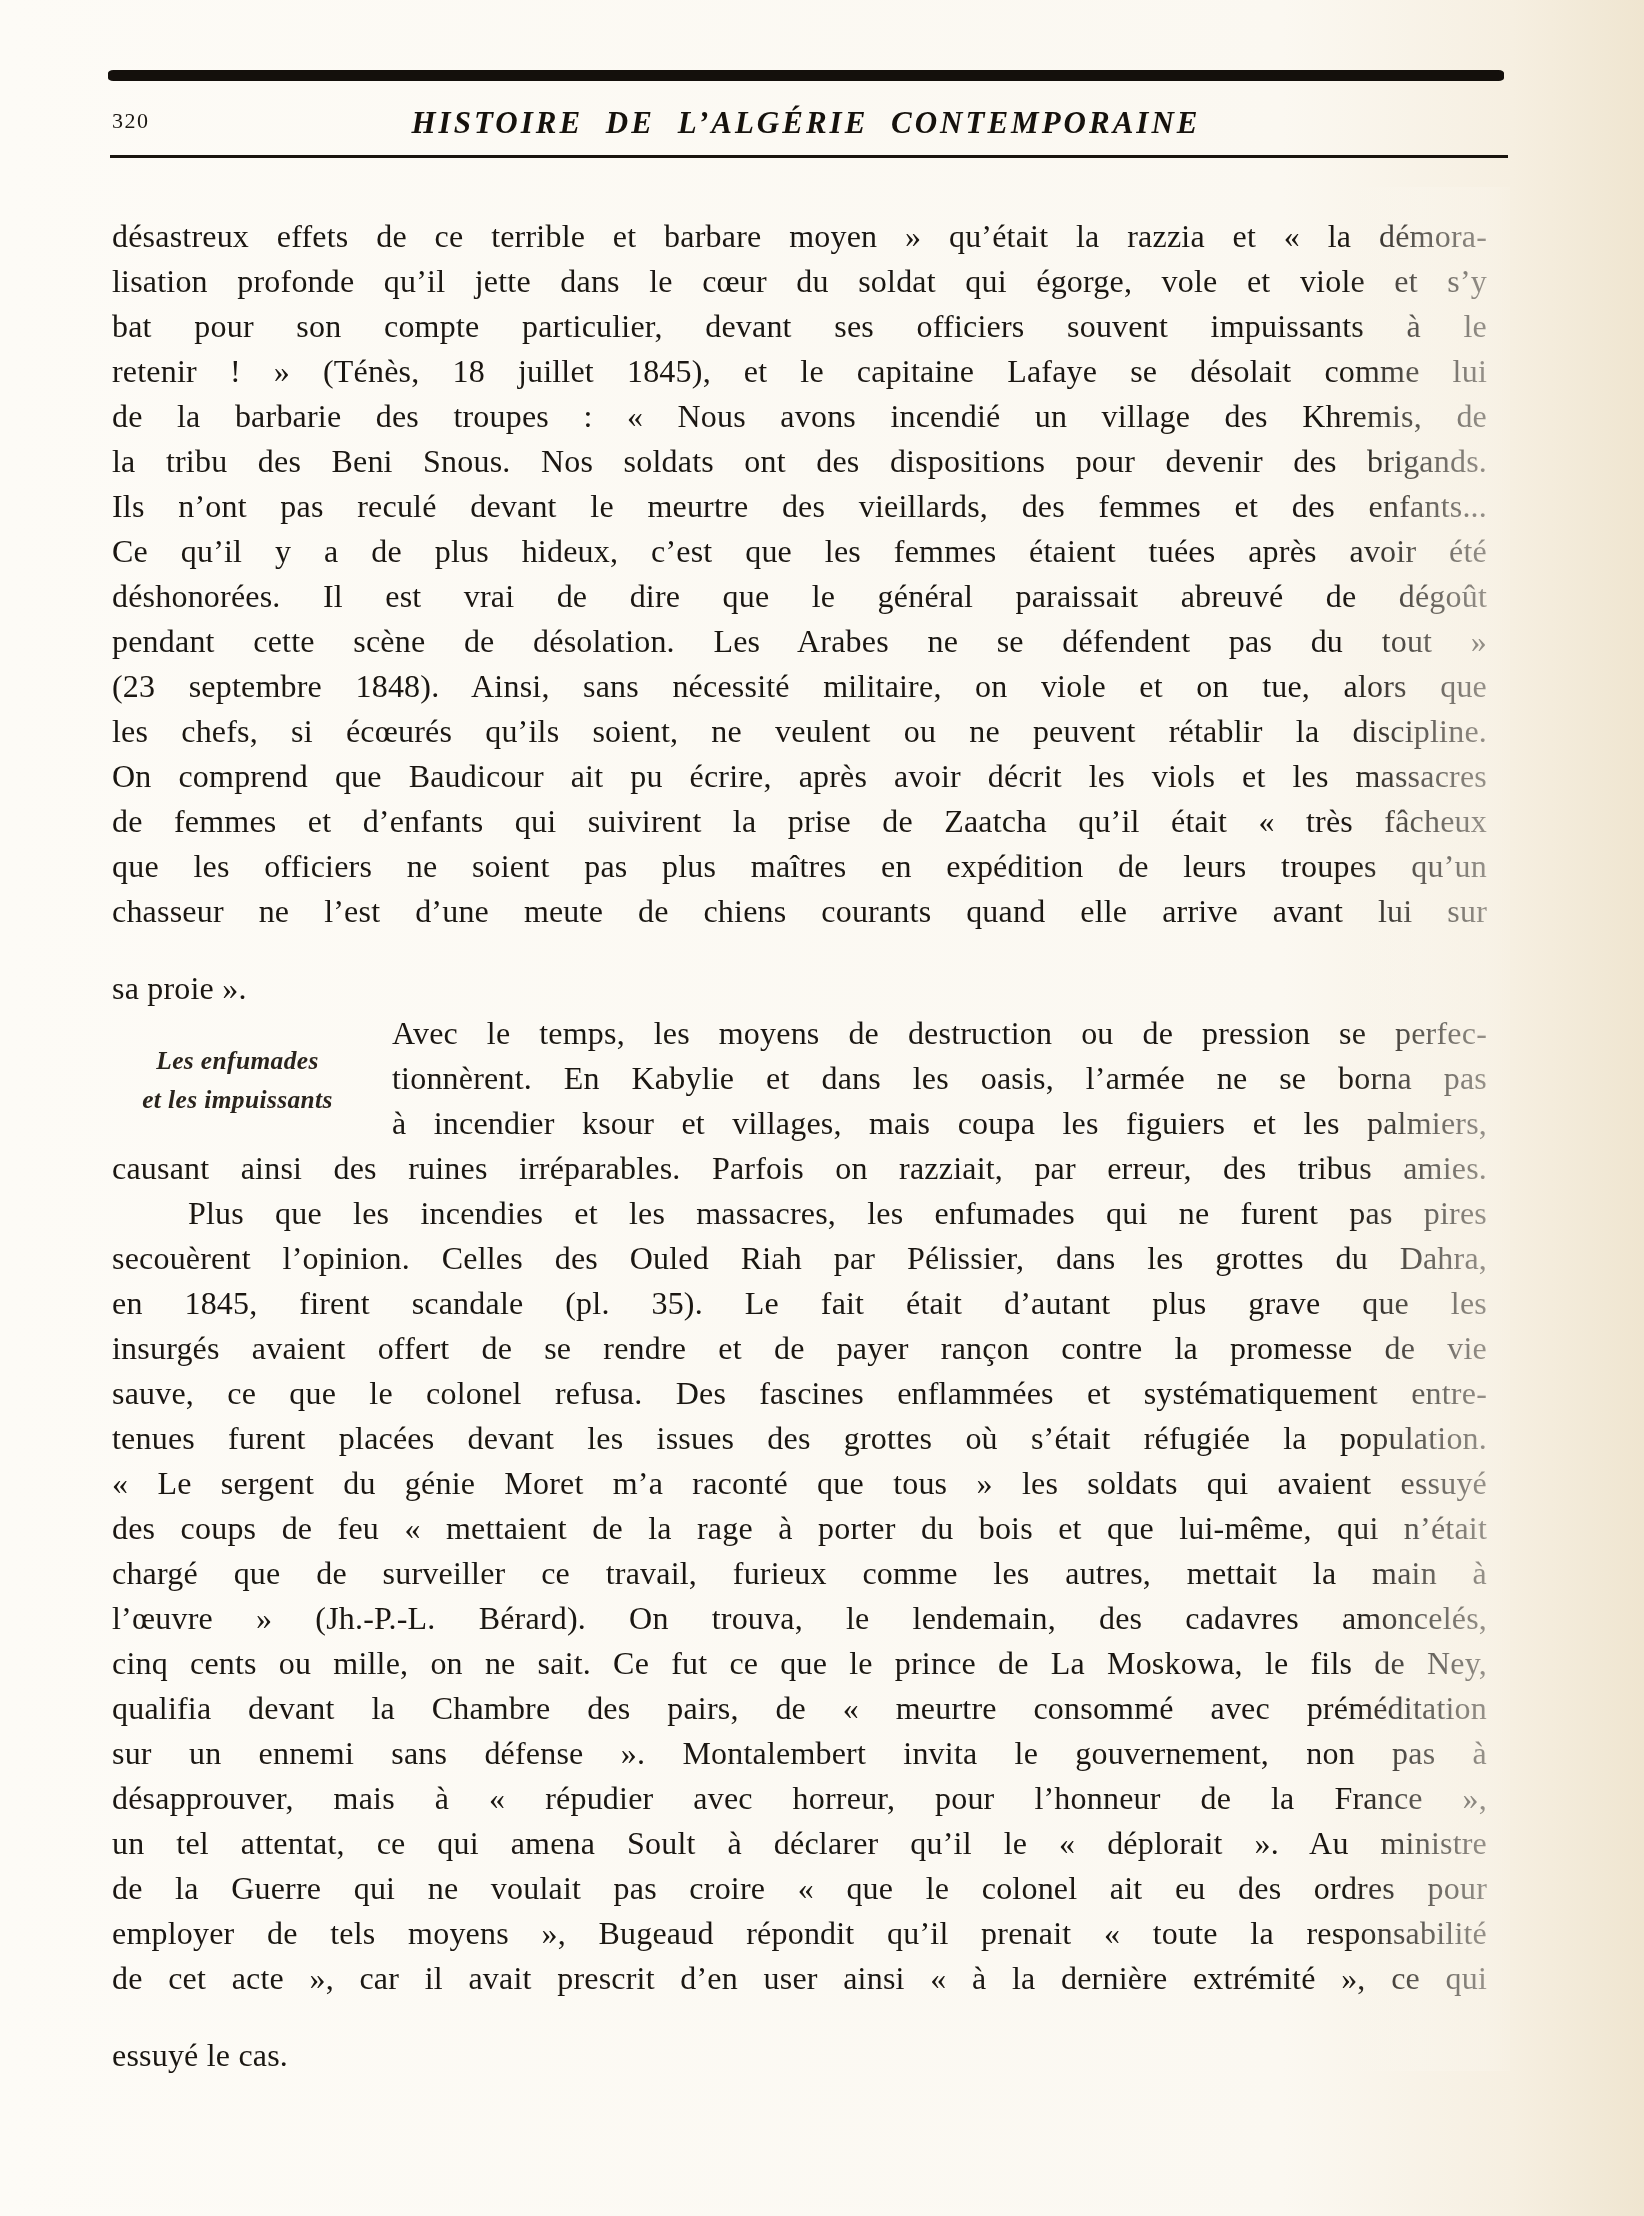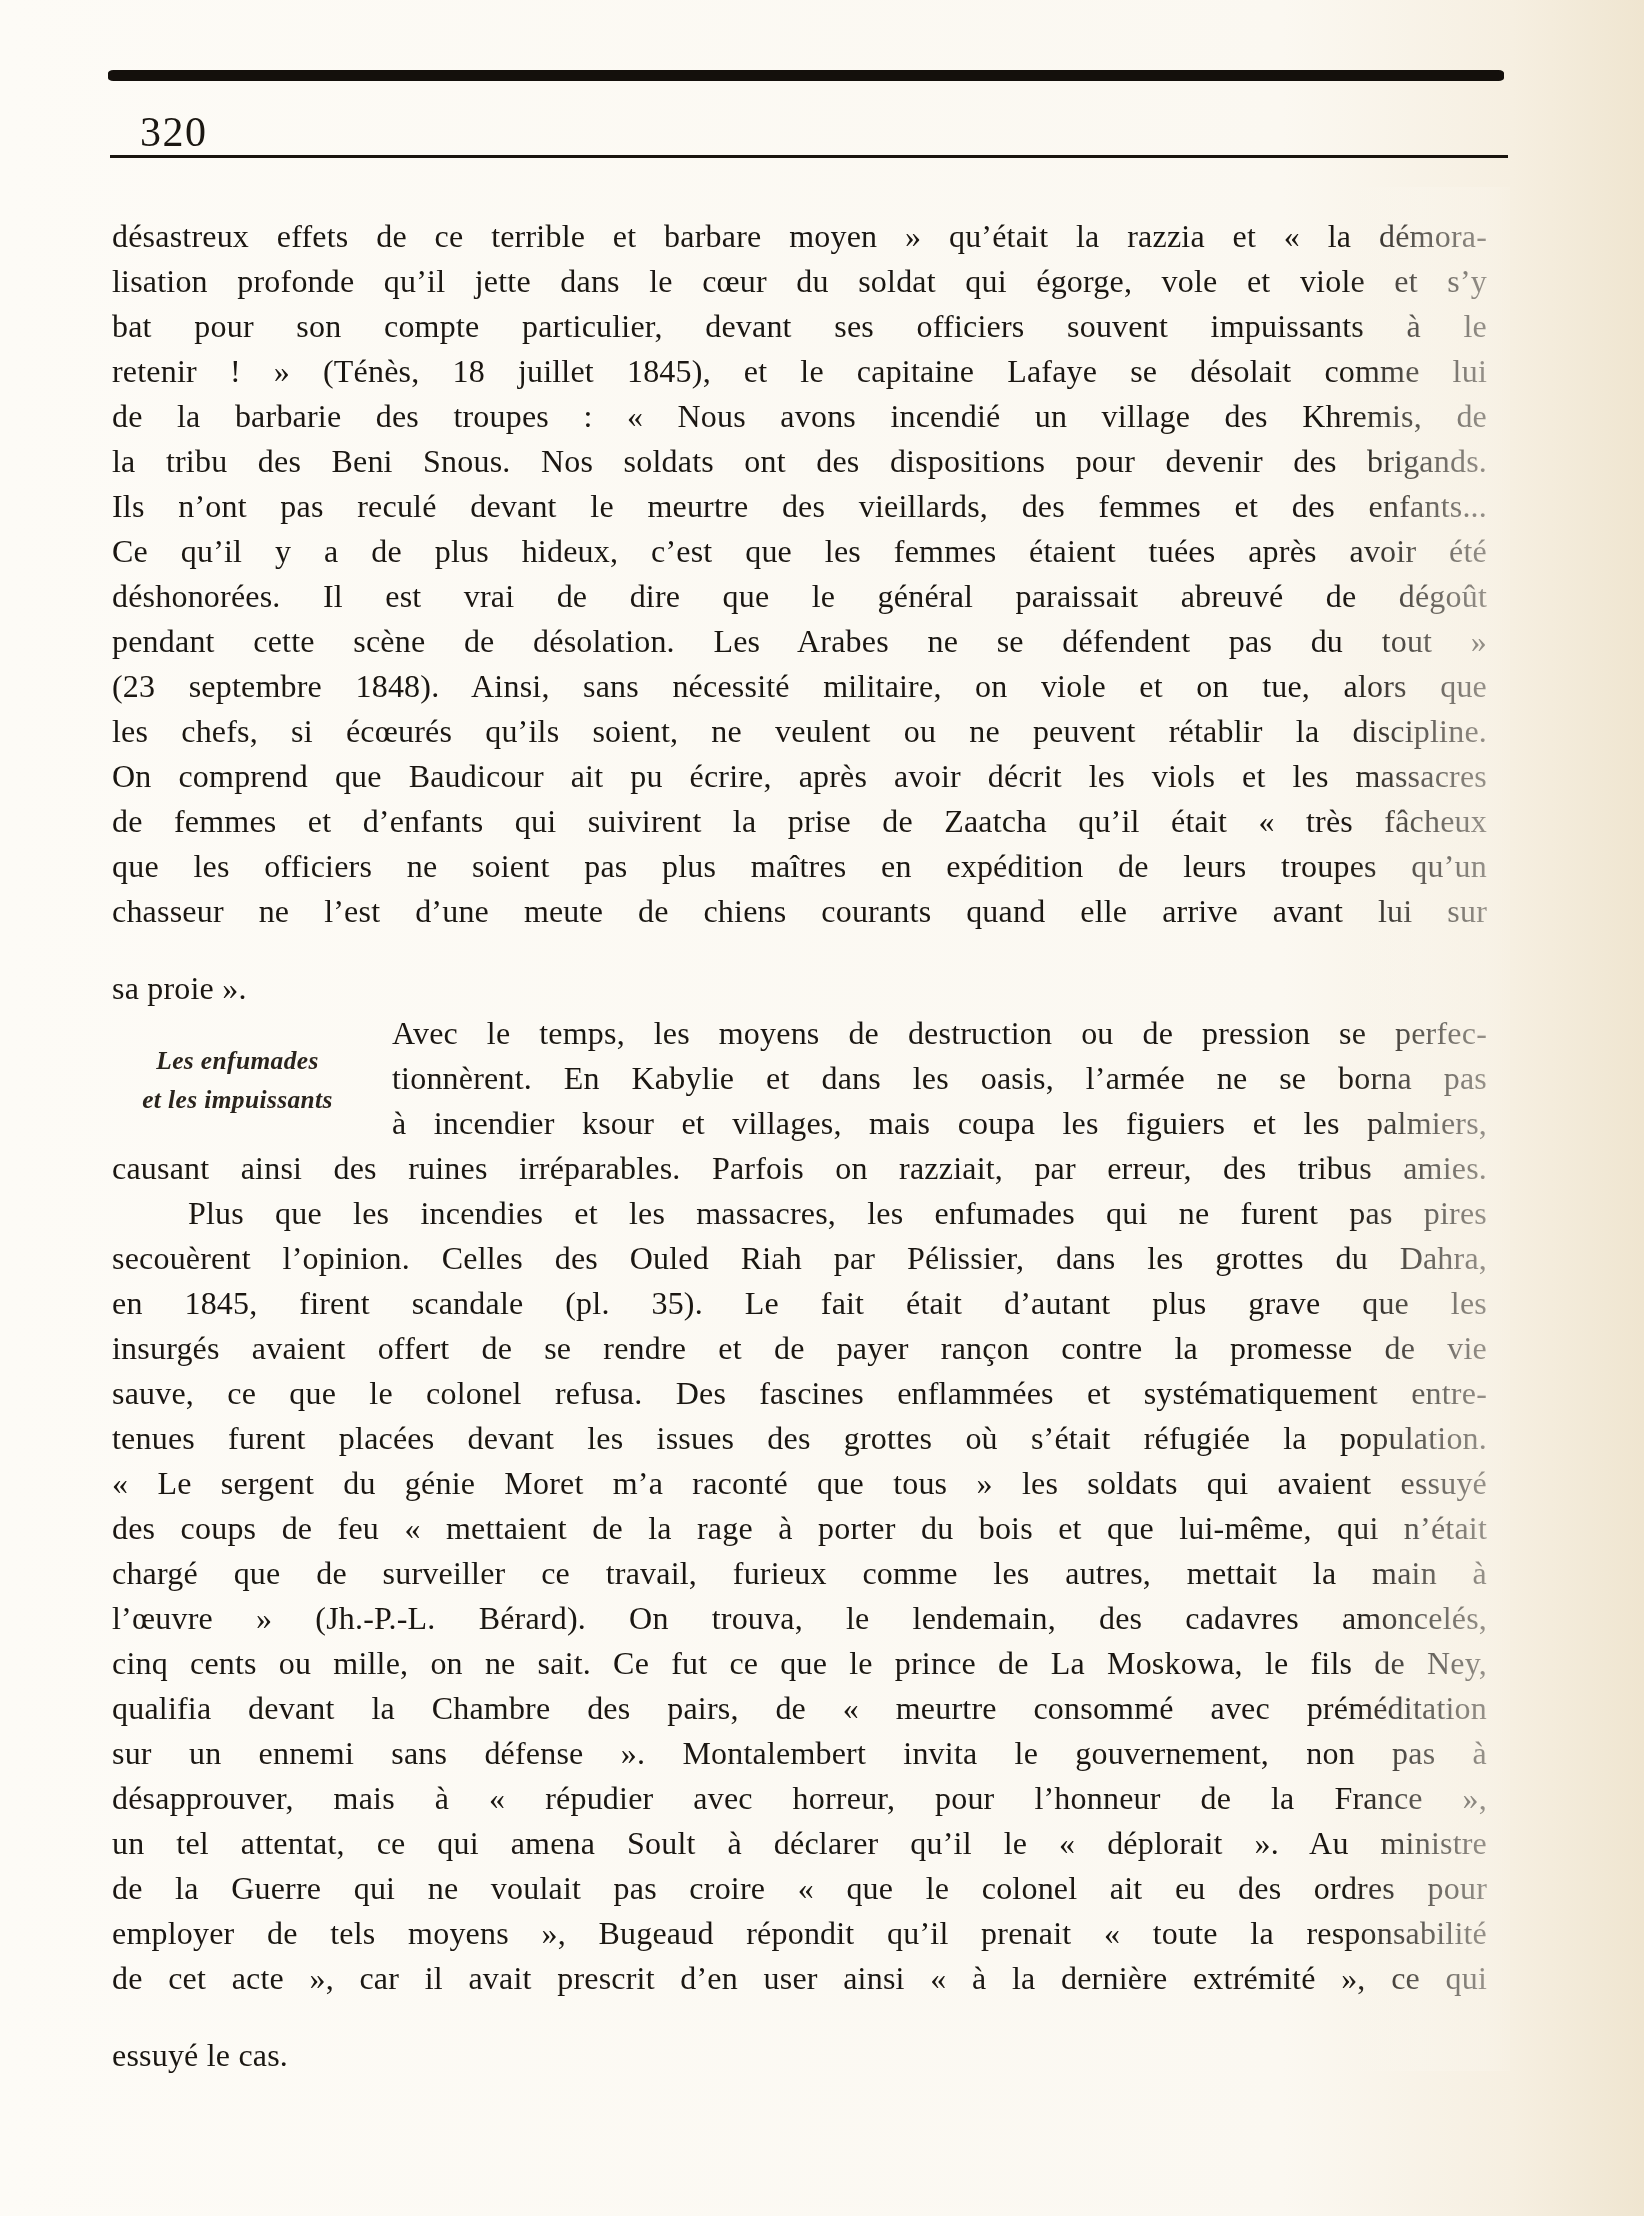--- a/index.html
+++ b/index.html
@@ -19,21 +19,21 @@
     background: #14100c; border-radius: 5.2px / 3px;
   }
   .rule-thin {
     position: absolute; left: 110px; top: 155px;
     width: 1398px; height: 3px;
     background: #19140e;
   }
 
   .page-number {
     position: absolute; left: 112px; top: 108px;
-    font-size: 42px; letter-spacing: 1.5px; margin-left: 28px;
+    font-size: 22px; letter-spacing: 1.5px;
   }
   .running-title {
     position: absolute; left: 108px; top: 105px; width: 1396px;
     text-align: center;
     font-style: italic; font-weight: bold;
     font-size: 31px; letter-spacing: 3px; word-spacing: 12px;
     color: #16120d;
   }
 
   .body-text {
@@ -72,20 +72,21 @@
 </style>
 </head>
 <body>
 
 <div class="page">
 
   <div class="rule-thick"></div>
 
   <div class="page-number">320</div>
 
+  <div class="running-title">HISTOIRE DE L’ALGÉRIE CONTEMPORAINE</div>
 
   <div class="rule-thin"></div>
 
   <div class="body-text">
     <div class="margin-note">
       <span class="note-line">Les enfumades</span>
       <span class="note-line">et les impuissants</span>
     </div>
 
   <div class="paragraph">

